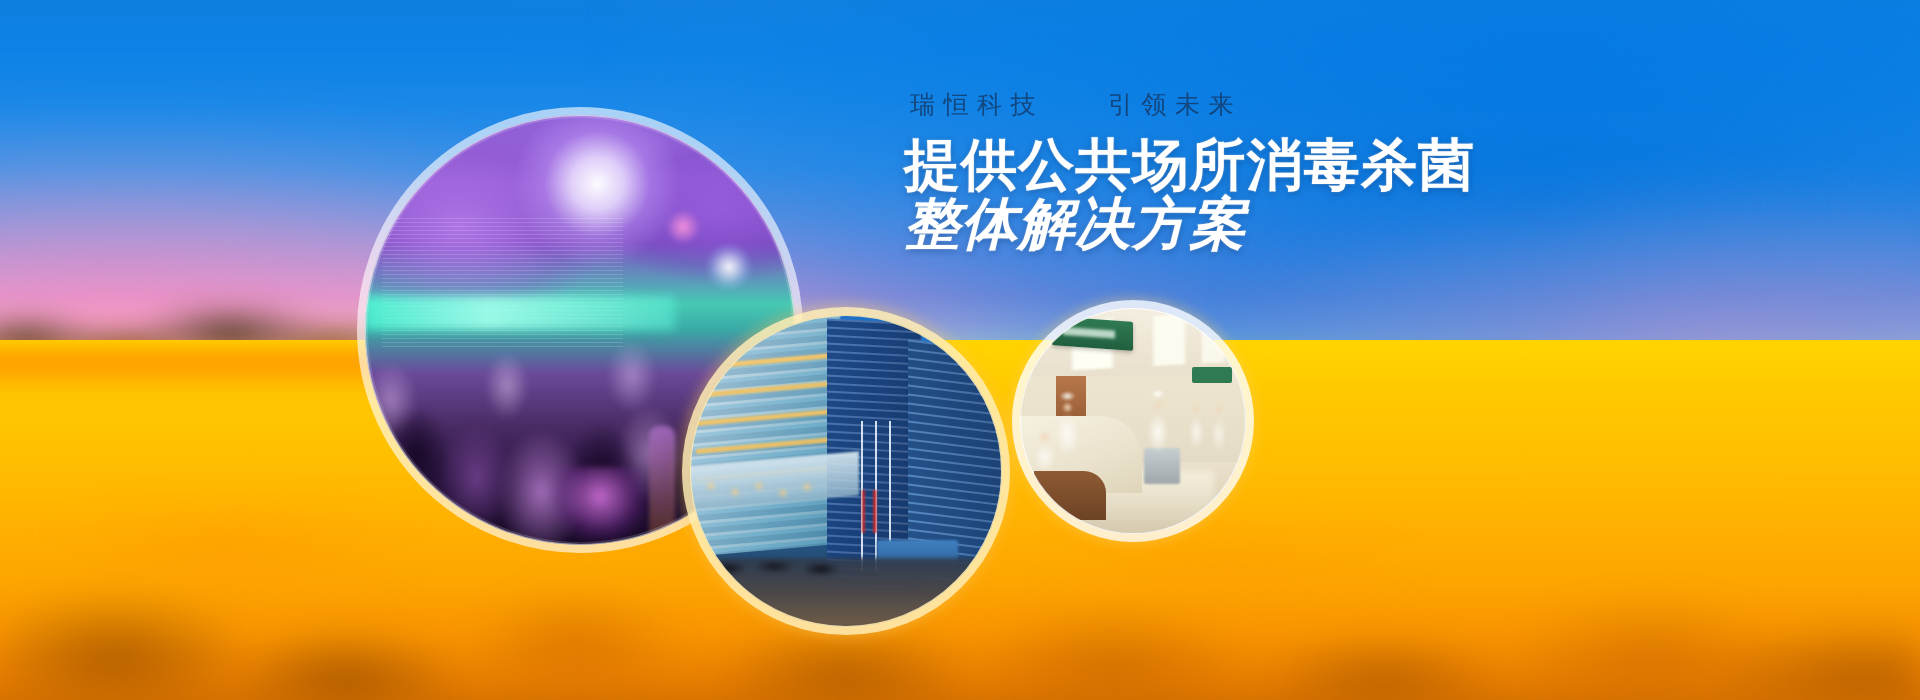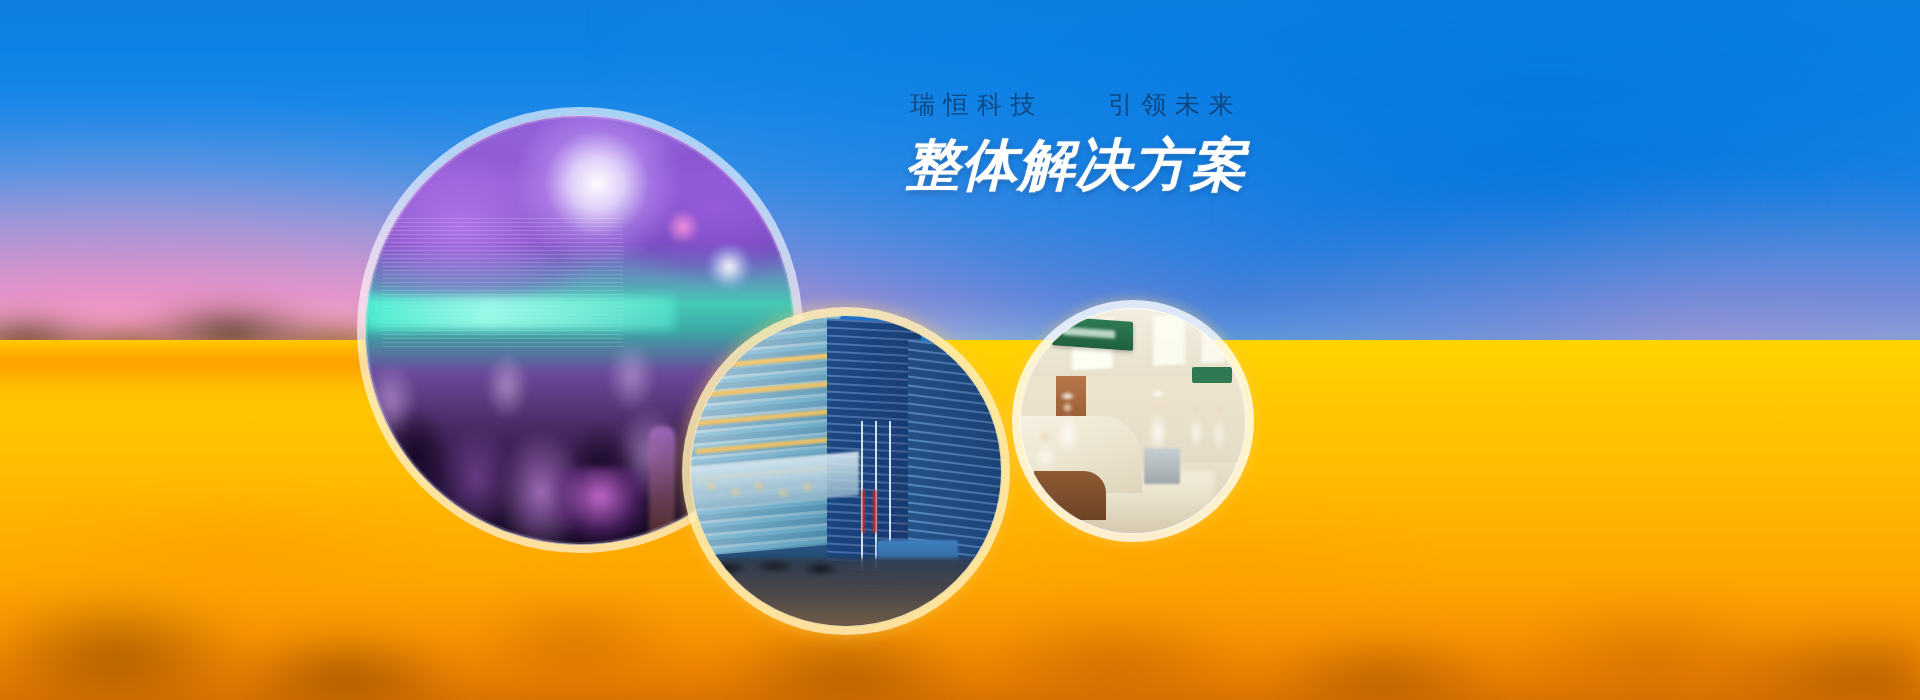--- a/index.html
+++ b/index.html
@@ -453,17 +453,18 @@
   </div>
   <div class="ring" id="c3ring"></div>
 
   <div class="copy">
     <div class="eyebrow">
       <span>瑞恒科技</span>
       <span class="gap"></span>
       <span>引领未来</span>
     </div>
     <div class="headline">
+      <span class="l1">提供公共场所消毒杀菌</span>
       <span class="l2">整体解决方案</span>
     </div>
   </div>
 
 </div>
 
 </body></html>

